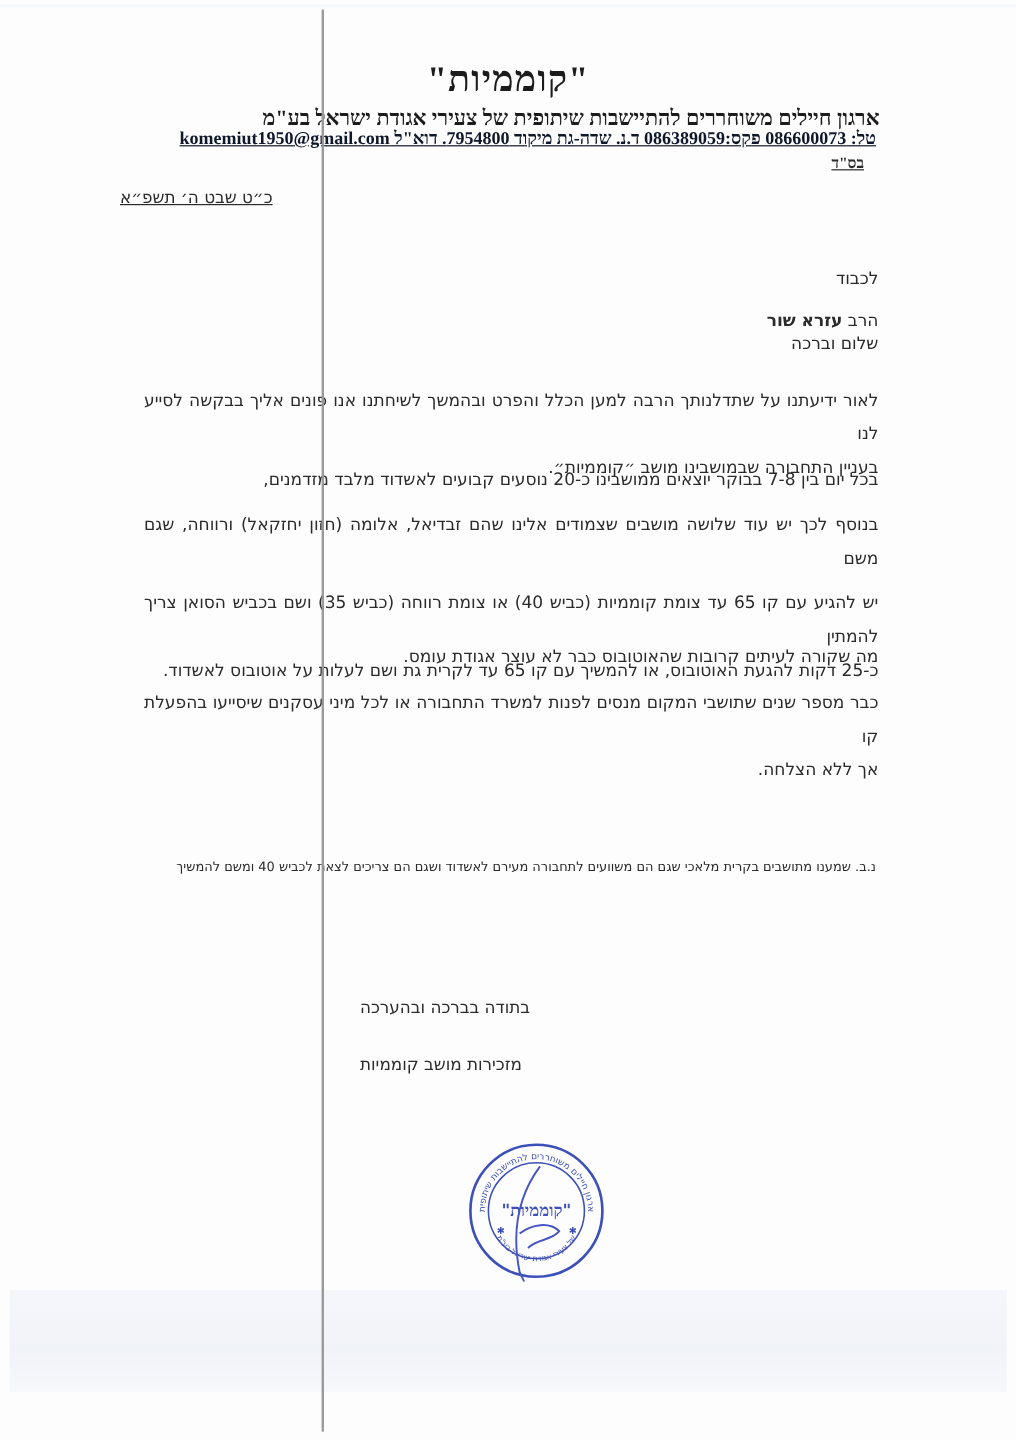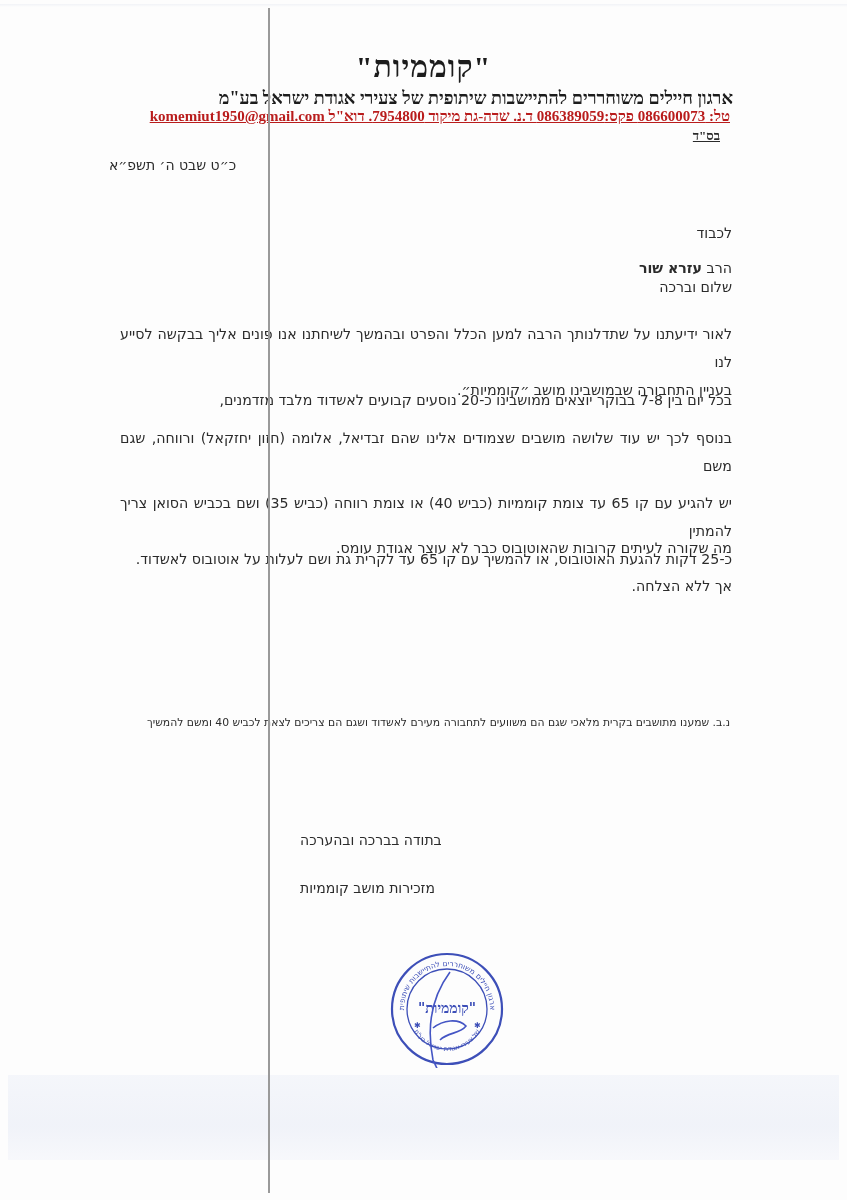--- a/index.html
+++ b/index.html
@@ -30,31 +30,31 @@
     position: absolute; left: 0; right: 0; top: 0; text-align: center;
   }
   .org-sub {
     position: absolute; left: 150px; width: 583px; top: 38px;
     font-family: "Liberation Serif", "DejaVu Serif", serif;
     font-weight: bold; font-size: 18px; color: #1c1c1c; text-align: right; white-space: nowrap;
   }
   .org-contact {
     position: absolute; left: 150px; width: 580px; top: 58px;
     font-family: "Liberation Serif", "DejaVu Serif", serif;
-    font-weight: bold; font-size: 15px; color: #b91c1c;
+    font-weight: bold; font-size: 15px; color: #0f172a;
     text-decoration: underline; text-align: right; white-space: nowrap;
   }
   .bsd {
     position: absolute; left: 660px; width: 60px; top: 128px;
     font-family: "Liberation Serif", "DejaVu Serif", serif;
     font-weight: bold; font-size: 13px; text-decoration: underline; text-align: right; direction: rtl;
   }
   .date {
     position: absolute; left: 100px; width: 145px; top: 157px;
-    font-size: 14px; direction: rtl; text-align: center;
+    font-size: 14px; direction: rtl; text-align: left; text-decoration: underline;
   }
   .body-block { position: absolute; left: 120px; width: 612px; direction: rtl; text-align: right; font-size: 14.2px; }
   .line { position: absolute; right: 0; white-space: nowrap; }
   .bold { font-weight: bold; }
   .para { position: absolute; left: 0; right: 0; line-height: 28px; text-align: justify; text-align-last: right; }
   .note { position: absolute; left: 120px; width: 610px; top: 713px; direction: rtl; text-align: right;
           font-size: 10.8px; line-height: 20px; }
   .closing { position: absolute; left: 300px; width: 190px; direction: rtl; text-align: left; font-size: 14px; }
   .stamp { position: absolute; left: 388px; top: 950px; width: 118px; height: 118px; }
 </style>
@@ -95,20 +95,21 @@
       <div>בנוסף לכך יש עוד שלושה מושבים שצמודים אלינו שהם זבדיאל, אלומה (חזון יחזקאל) ורווחה, שגם משם</div>
     </div>
     <div class="para" style="top:169px;">
       <div>יש להגיע עם קו 65 עד צומת קוממיות (כביש 40) או צומת רווחה (כביש 35) ושם בכביש הסואן צריך להמתין</div>
       <div>כ-25 דקות להגעת האוטובוס, או להמשיך עם קו 65 עד לקרית גת ושם לעלות על אוטובוס לאשדוד.</div>
     </div>
     <div class="para" style="top:214px;">
       <div>מה שקורה לעיתים קרובות שהאוטובוס כבר לא עוצר אגודת עומס.</div>
     </div>
     <div class="para" style="top:252px;">
+      <div>כבר מספר שנים שתושבי המקום מנסים לפנות למשרד התחבורה או לכל מיני עסקנים שיסייעו בהפעלת קו</div>
       <div>אך ללא הצלחה.</div>
     </div>
   </div>
 
   <div class="note">
     <div>נ.ב. שמענו מתושבים בקרית מלאכי שגם הם משוועים לתחבורה מעירם לאשדוד ושגם הם צריכים לצאת לכביש 40 ומשם להמשיך</div>
   </div>
 
   <div class="closing" style="top:832px;">בתודה בברכה ובהערכה</div>
   <div class="closing" style="top:860px;margin-top:20px;">מזכירות מושב קוממיות</div>

